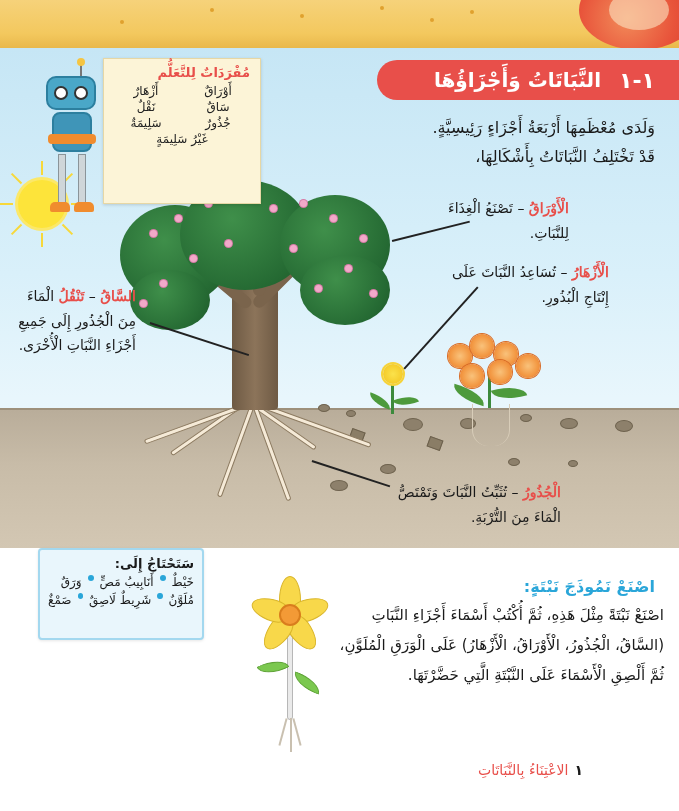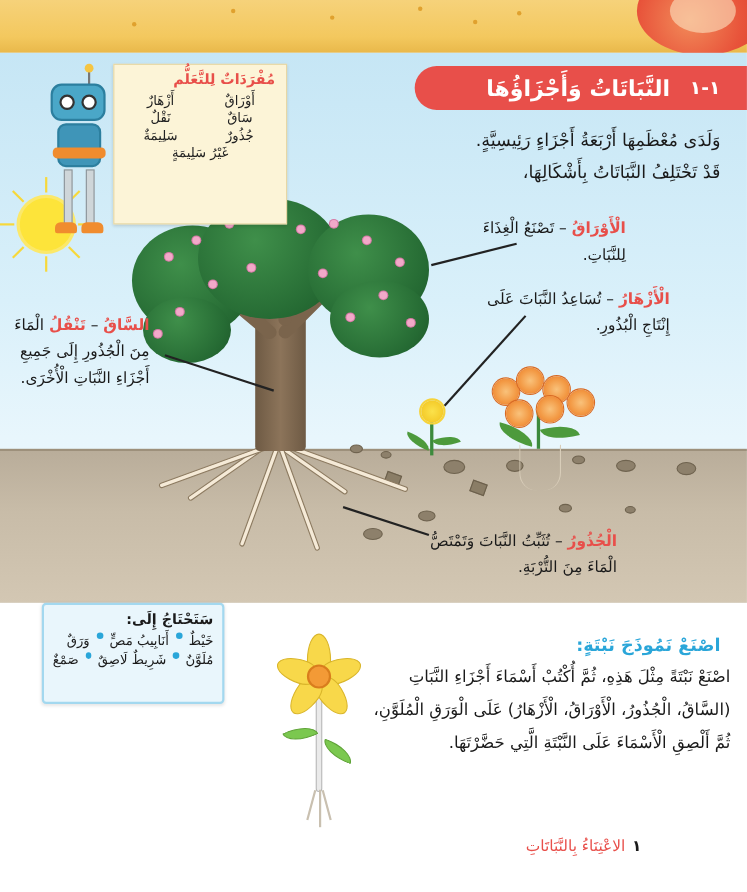--- a/index.html
+++ b/index.html
@@ -21,21 +21,21 @@
     background: linear-gradient(180deg, #c6e6f5 0%, #d9f0fa 45%, #e8f6fc 70%, #eef8fd 100%); }
   .ground { position: absolute; left: 0; top: 408px; width: 679px; height: 140px;
     background: linear-gradient(180deg, #b9ad9a 0%, #c8bca8 40%, #d3c7b3 100%); border-top: 2px solid #9d907b; }
   .pebble { position: absolute; border-radius: 50%; background: #8d806b; border: 1px solid #6f634f; }
   .rock { position: absolute; background: #8a7d66; border: 1px solid #6c604c; transform: rotate(20deg); }
 
   
   .title-bar { position: absolute; right: 0; top: 60px; width: 302px; height: 40px; background: #e84f4a;
     border-radius: 20px 0 0 20px; display: flex; align-items: center; justify-content: flex-end; padding-right: 24px; gap: 18px; }
   .title-text { color: #ffffff; font-size: 20px; font-weight: bold; direction: rtl; }
-  .title-num { color: #ffffff; font-size: 17px; font-weight: bold; }
+  .title-num { color: #ffffff; font-size: 22px; font-weight: bold; }
 
   
   .vocab-card { position: absolute; left: 103px; top: 58px; width: 158px; height: 146px; background: #fcf4d7;
     border: 1px solid #e6d7a5; box-shadow: 0 1px 3px rgba(0,0,0,.15); direction: rtl; padding: 6px 10px; }
   .vocab-title { color: #e84f4a; font-size: 13px; font-weight: bold; text-align: right; margin-bottom: 4px; }
   .vocab-grid { display: grid; grid-template-columns: 1fr 1fr; row-gap: 2px; column-gap: 8px; font-size: 12px; color: #222; }
   .vocab-grid div { text-align: center; }
   .vocab-grid .full { grid-column: 1 / 3; }
 
   
@@ -52,21 +52,21 @@
   
   .sun { position: absolute; left: 18px; top: 180px; width: 48px; height: 48px; border-radius: 50%; background: #fde43a; box-shadow: 0 0 0 3px #fbe86a; }
   .sun-ray { position: absolute; width: 2px; height: 14px; background: #f7d83a; left: 41px; top: 197px; transform-origin: 1px 7px; }
 
   
   .intro { position: absolute; right: 24px; top: 113px; width: 320px; direction: rtl; text-align: right;
     font-size: 16px; line-height: 29px; color: #1a1a1a; }
 
   
   .label { position: absolute; direction: rtl; text-align: right; font-size: 14px; line-height: 24px; color: #1a1a1a; }
-  .label .kw { color: #e84f4a; font-weight: bold; }
+  .label .kw { color: #e84f4a; font-weight: bold; font-family: Liberation Serif, serif; }
   .leader { position: absolute; height: 1.5px; background: #222; transform-origin: left center; }
 
   
   .trunk { position: absolute; left: 232px; top: 280px; width: 46px; height: 130px; background: linear-gradient(90deg, #6e5a44, #8c745a, #6e5a44); border-radius: 8px 8px 4px 4px; }
   .branch { position: absolute; height: 12px; background: #7a644c; border-radius: 6px; transform-origin: left center; }
   .canopy { position: absolute; border-radius: 50%; background: radial-gradient(circle at 40% 35%, #3f8f4a, #256a33 70%, #1d5528); }
   .blossom { position: absolute; width: 7px; height: 7px; border-radius: 50%; background: #f2a9c9; box-shadow: 0 0 0 1px #d77aa6; }
   .root { position: absolute; height: 5px; background: #f5ead7; border: 1px solid #8c7a60; border-radius: 3px; transform-origin: left center; }
 
   

